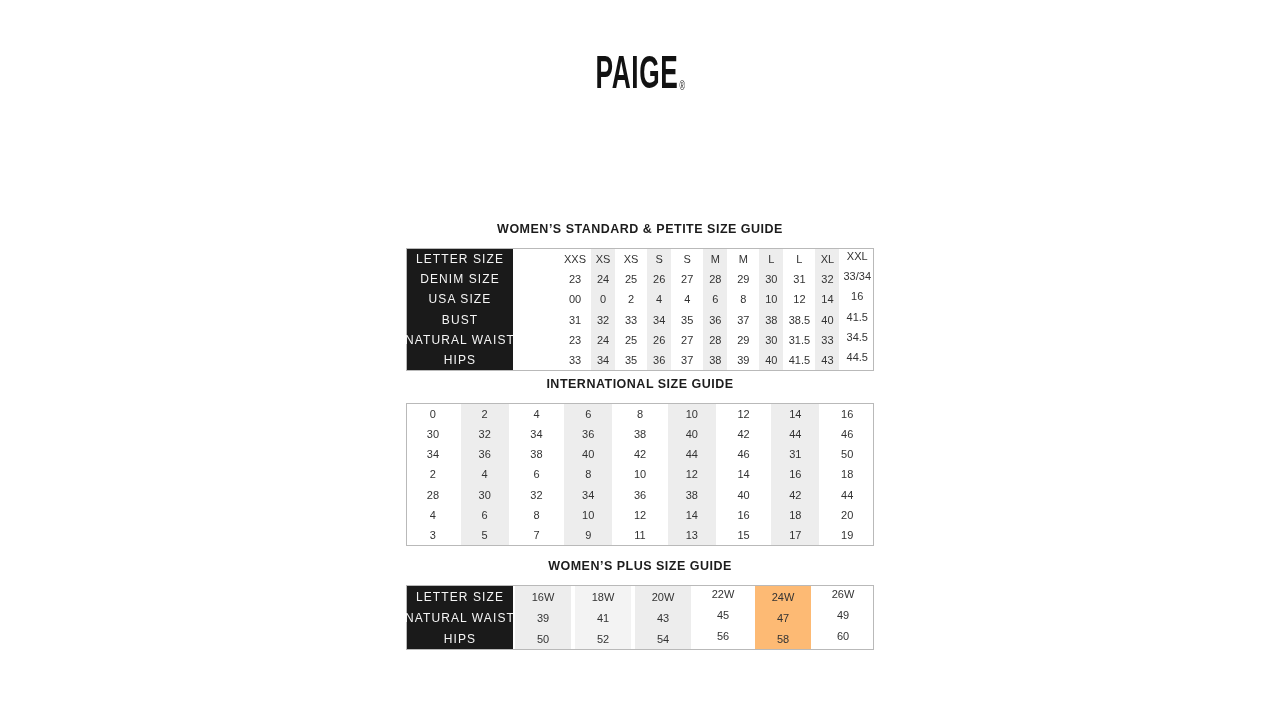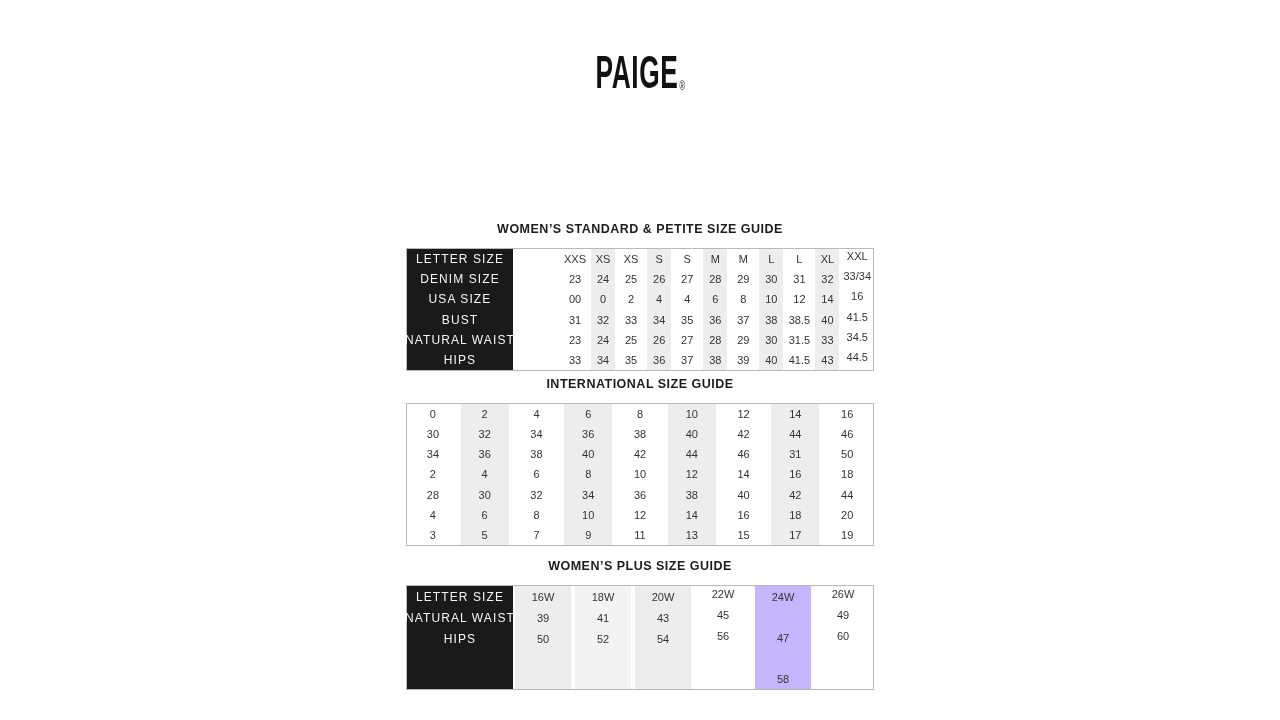--- a/index.html
+++ b/index.html
@@ -339,21 +339,21 @@
             <div class="data-col" style="background: rgb(237, 237, 237);">
               <div class="cell data-cell">20W</div>
               <div class="cell data-cell">43</div>
               <div class="cell data-cell">54</div>
             </div>
             <div class="data-col raised" style="background: rgb(255, 255, 255);">
               <div class="cell data-cell">22W</div>
               <div class="cell data-cell">45</div>
               <div class="cell data-cell">56</div>
             </div>
-            <div class="data-col" style="background: #c4b5fd; gap: 20px;">
+            <div class="data-col" style="background: #fdba74;">
               <div class="cell data-cell">24W</div>
               <div class="cell data-cell">47</div>
               <div class="cell data-cell">58</div>
             </div>
             <div class="data-col raised" style="background: rgb(255, 255, 255);">
               <div class="cell data-cell">26W</div>
               <div class="cell data-cell">49</div>
               <div class="cell data-cell">60</div>
             </div>
           </div>

